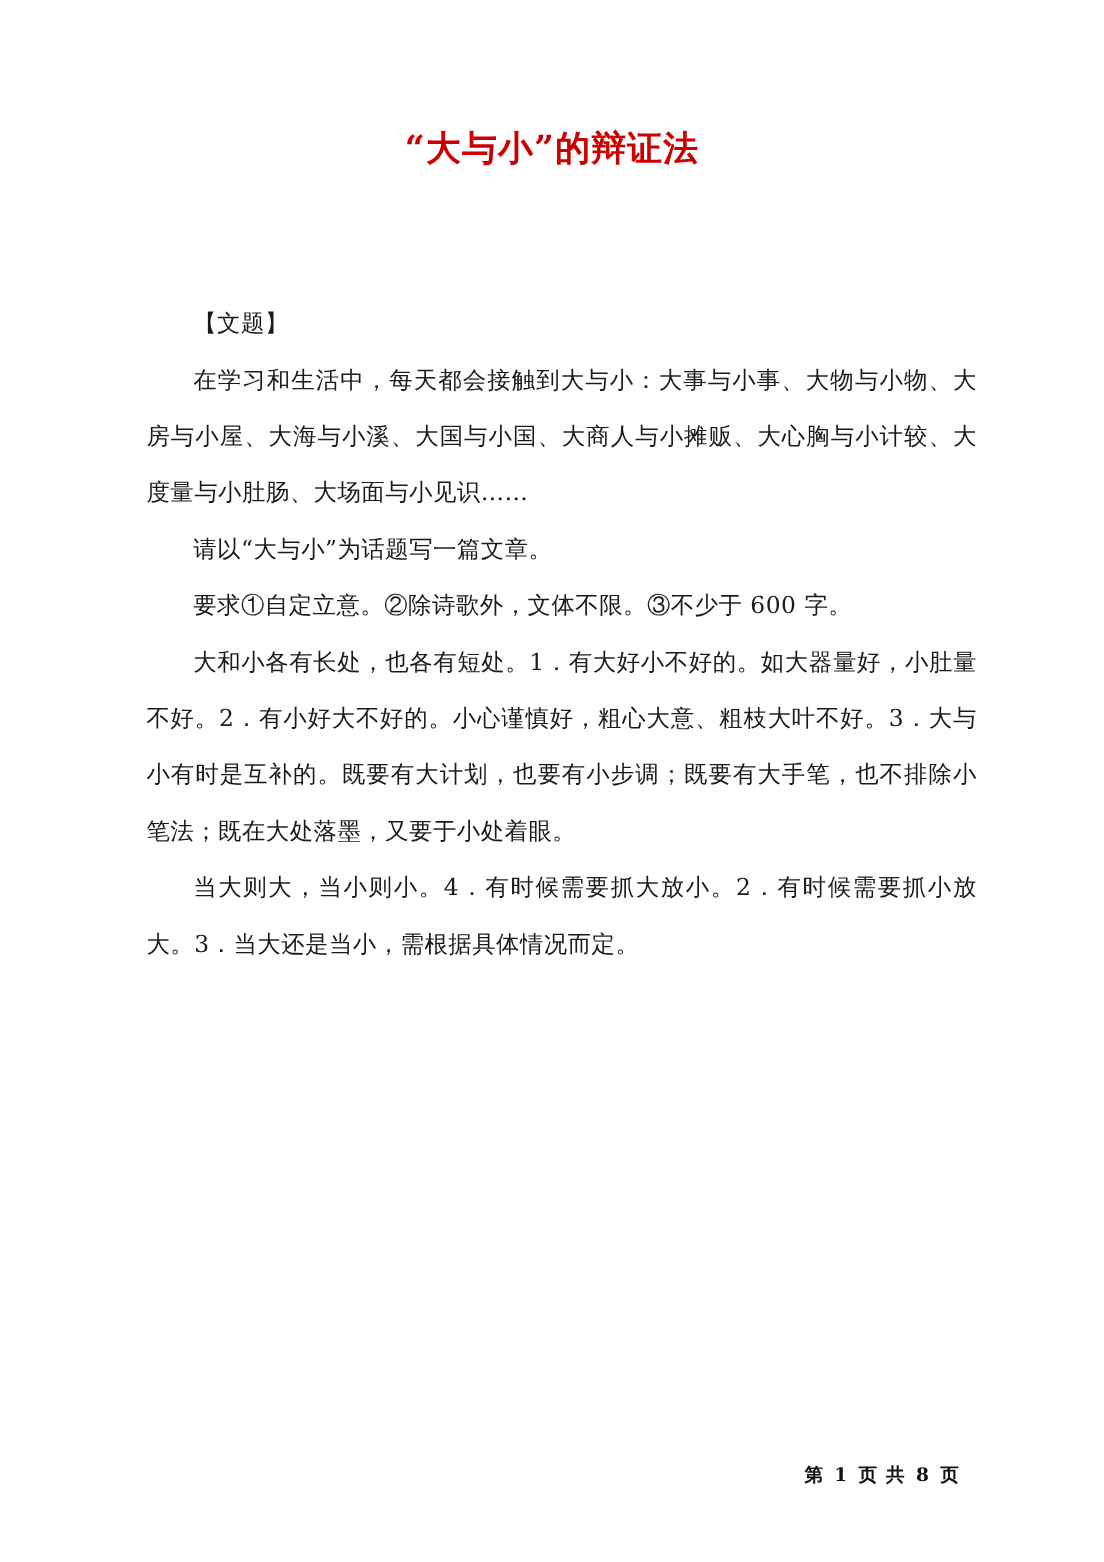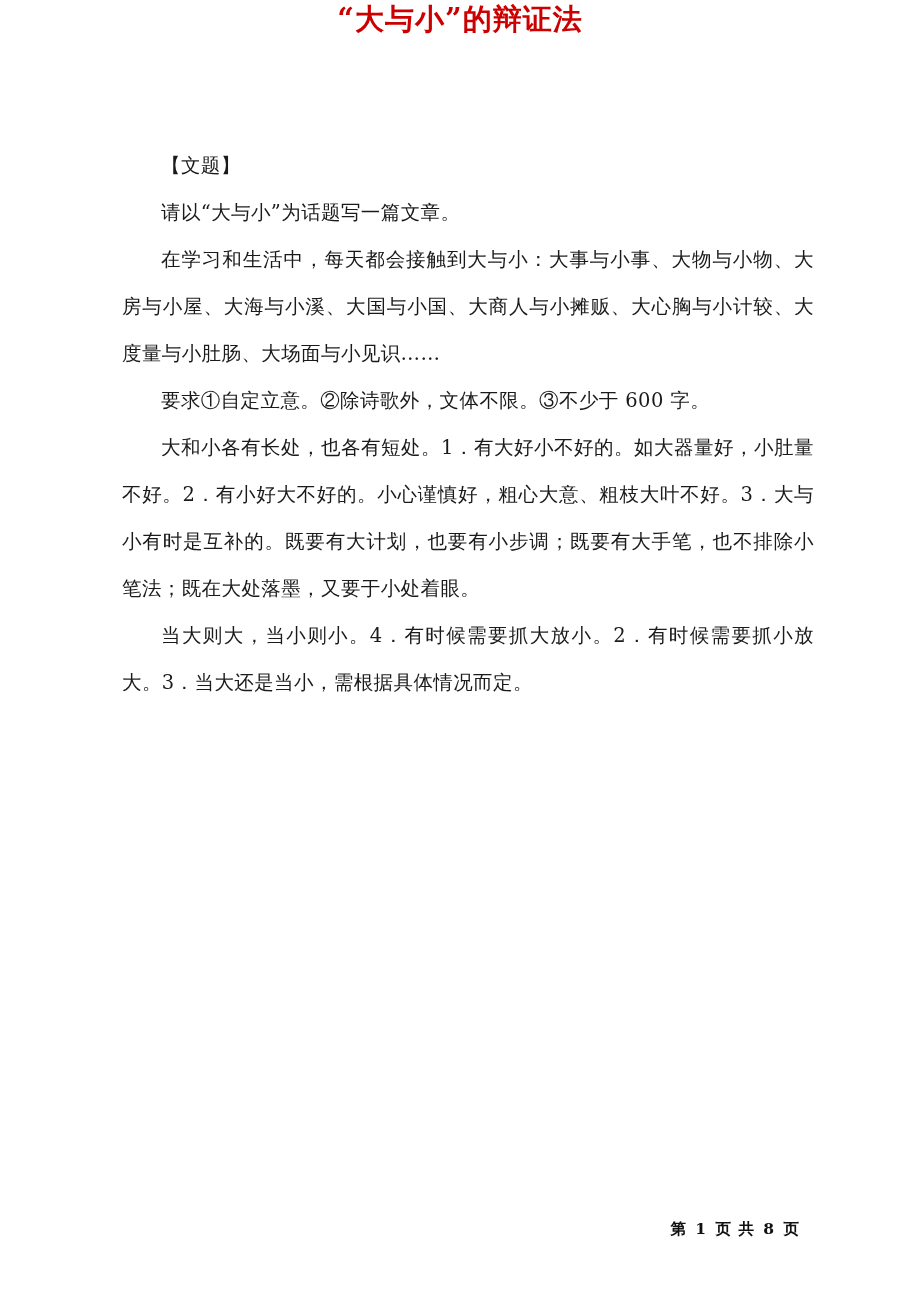--- a/index.html
+++ b/index.html
@@ -17,20 +17,21 @@
   }
   .page {
     position: relative;
     width: 920px;
     height: 1302px;
     box-sizing: border-box;
     padding: 0 106px;
   }
   .doc-title {
     margin: 0;
+    padding-top: 104px;
     text-align: center;
     font-family: "DejaVu Serif", "Liberation Serif", serif;
     font-weight: bold;
     font-size: 29px;
     letter-spacing: 1px;
     color: #cc0000;
   }
   .body-block {
     margin-top: 102px;
   }
@@ -63,22 +64,22 @@
 </style>
 </head>
 <body>
 
 <div class="page">
 
   <h1 class="doc-title" style="color: rgb(204, 0, 0);">“大与小”的辩证法</h1>
 
   <div class="body-block">
     <p class="para">【文题】</p>
+    <p class="para">在学习和生活中，每天都会接触到大与小：大事与小事、大物与小物、大房与小屋、大海与小溪、大国与小国、大商人与小摊贩、大心胸与小计较、大度量与小肚肠、大场面与小见识……</p>
     <p class="para">请以“大与小”为话题写一篇文章。</p>
-    <p class="para">在学习和生活中，每天都会接触到大与小：大事与小事、大物与小物、大房与小屋、大海与小溪、大国与小国、大商人与小摊贩、大心胸与小计较、大度量与小肚肠、大场面与小见识……</p>
     <p class="para">要求①自定立意。②除诗歌外，文体不限。③不少于 600 字。</p>
     <p class="para">大和小各有长处，也各有短处。1．有大好小不好的。如大器量好，小肚量不好。2．有小好大不好的。小心谨慎好，粗心大意、粗枝大叶不好。3．大与小有时是互补的。既要有大计划，也要有小步调；既要有大手笔，也不排除小笔法；既在大处落墨，又要于小处着眼。</p>
     <p class="para">当大则大，当小则小。4．有时候需要抓大放小。2．有时候需要抓小放大。3．当大还是当小，需根据具体情况而定。</p>
   </div>
 
   <div class="footer">
     <span>第</span>
     <span class="num">1</span>
     <span>页  共</span>
     <span class="num">8</span>

